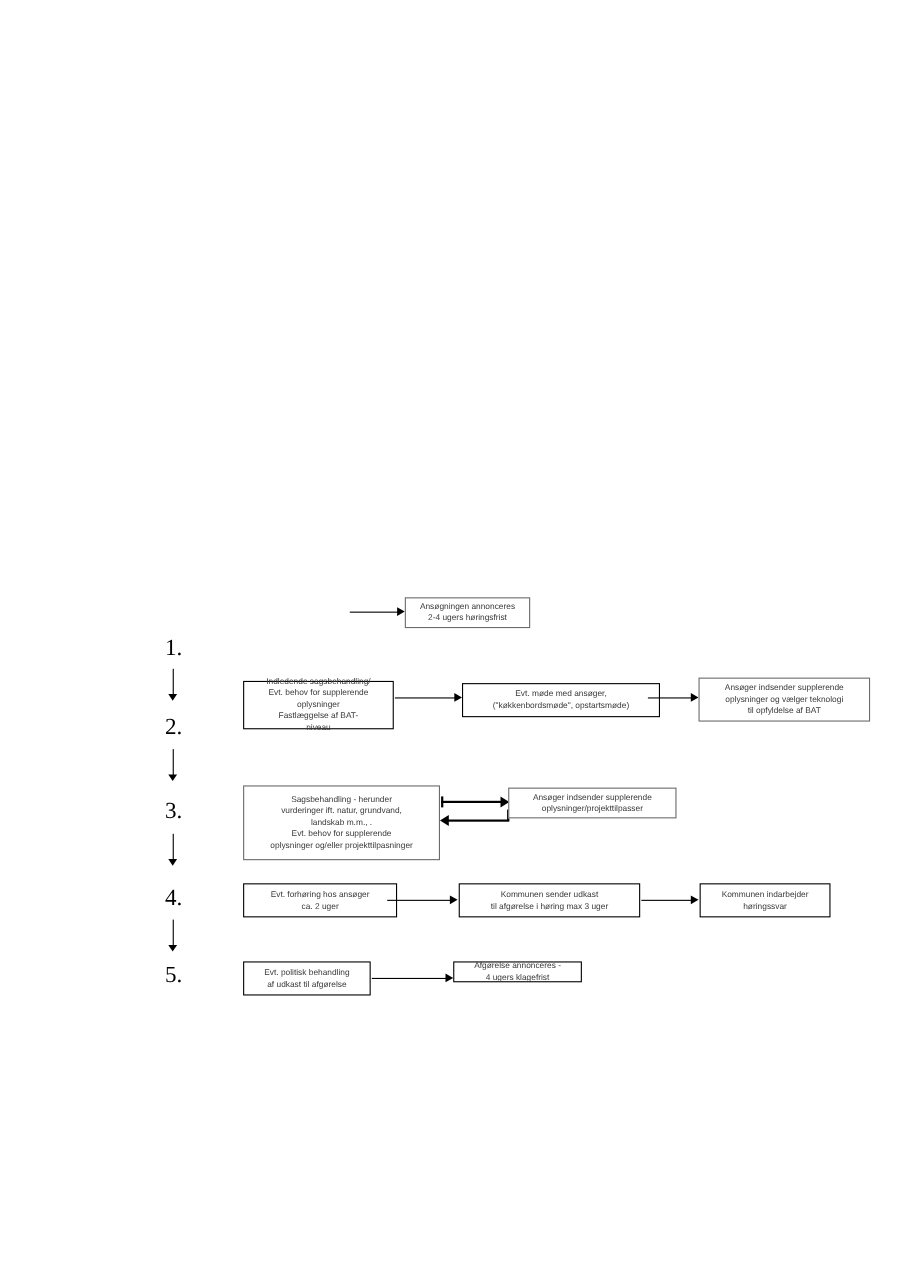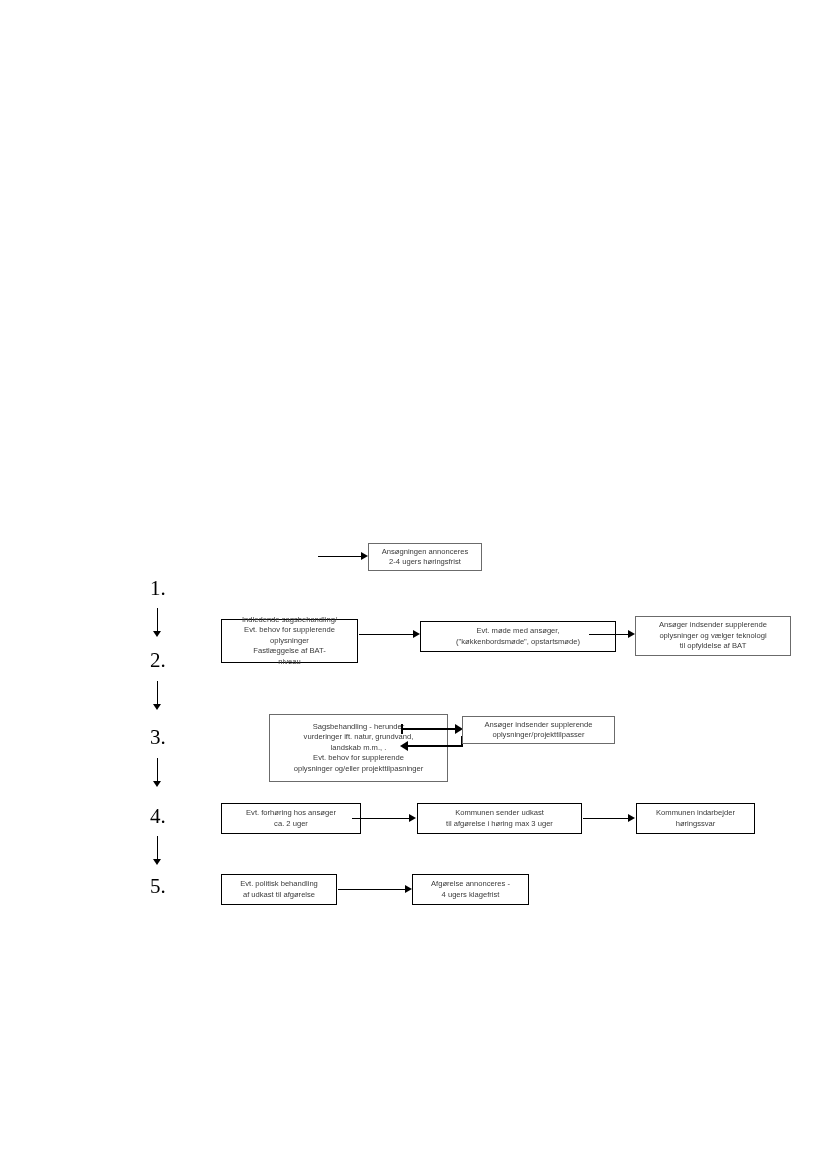--- a/index.html
+++ b/index.html
@@ -157,33 +157,33 @@
 Evt. behov for supplerende
 oplysninger
 Fastlæggelse af BAT-
 niveau</div>
 
   <div class="h-arrow right" style="left:359px; top:630px; width:61px;">
     <div class="shaft" style="width:55px;"></div>
     <div class="head"></div>
   </div>
 
-  <div class="box" style="left:420px; top:621px; width:196px; height:31px;">Evt. møde med ansøger,
+  <div class="box" style="left:420px; top:621px; width:180px; height:31px;">Evt. møde med ansøger,
 ("køkkenbordsmøde", opstartsmøde)</div>
 
   <div class="h-arrow right" style="left:589px; top:630px; width:46px;">
     <div class="shaft" style="width:40px;"></div>
     <div class="head"></div>
   </div>
 
   <div class="box thin" style="left:635px; top:616px; width:156px; height:40px;">Ansøger indsender supplerende
 oplysninger og vælger teknologi
 til opfyldelse af BAT</div>
 
-  <div class="box thin" style="left:221px; top:714px; width:179px; height:68px;margin-left:48px;">Sagsbehandling - herunder
+  <div class="box thin" style="left:221px; top:714px; width:179px; height:68px;">Sagsbehandling - herunder
 vurderinger ift.   natur, grundvand,
 landskab m.m., .
 Evt. behov for supplerende
 oplysninger og/eller projekttilpasninger</div>
 
   <div class="h-arrow bold right" style="left:401px; top:724px; width:62px;">
     <div class="shaft" style="width:55px;"></div>
     <div class="head"></div>
   </div>
   <div class="stub" style="left:401px; top:724px; height:10px;"></div>
@@ -217,16 +217,16 @@
 høringssvar</div>
 
   <div class="box" style="left:221px; top:874px; width:116px; height:31px;">Evt. politisk behandling
 af udkast til afgørelse</div>
 
   <div class="h-arrow right" style="left:338px; top:885px; width:74px;">
     <div class="shaft" style="width:68px;"></div>
     <div class="head"></div>
   </div>
 
-  <div class="box" style="left:412px; top:874px; width:117px; height:31px;">Afgørelse annonceres -
+  <div class="box" style="left:412px; top:874px; width:117px; height:19px;">Afgørelse annonceres -
 4 ugers klagefrist</div>
 
 </div>
 
 </body></html>

